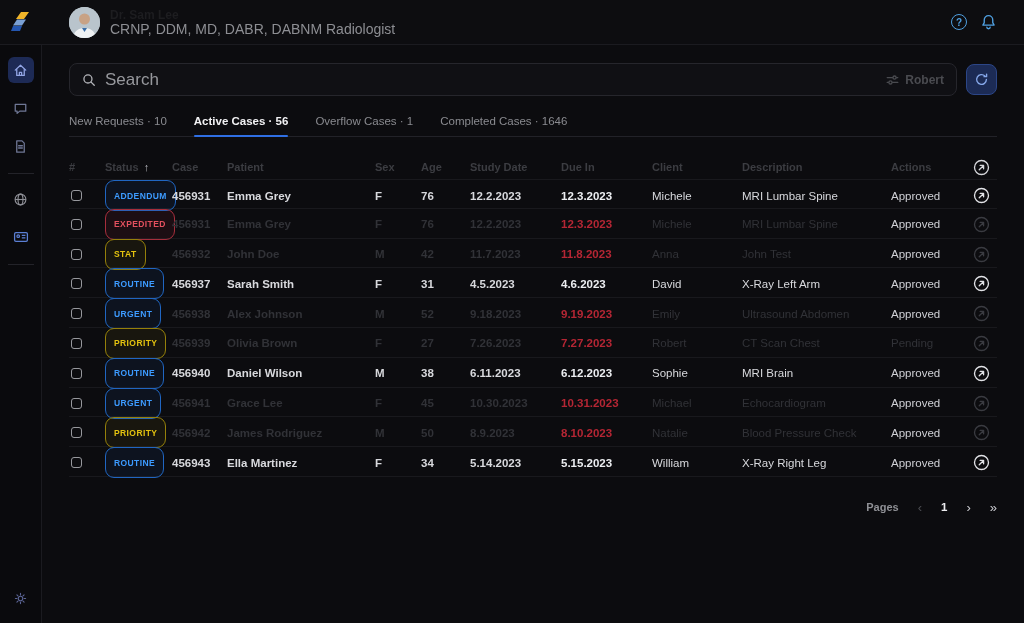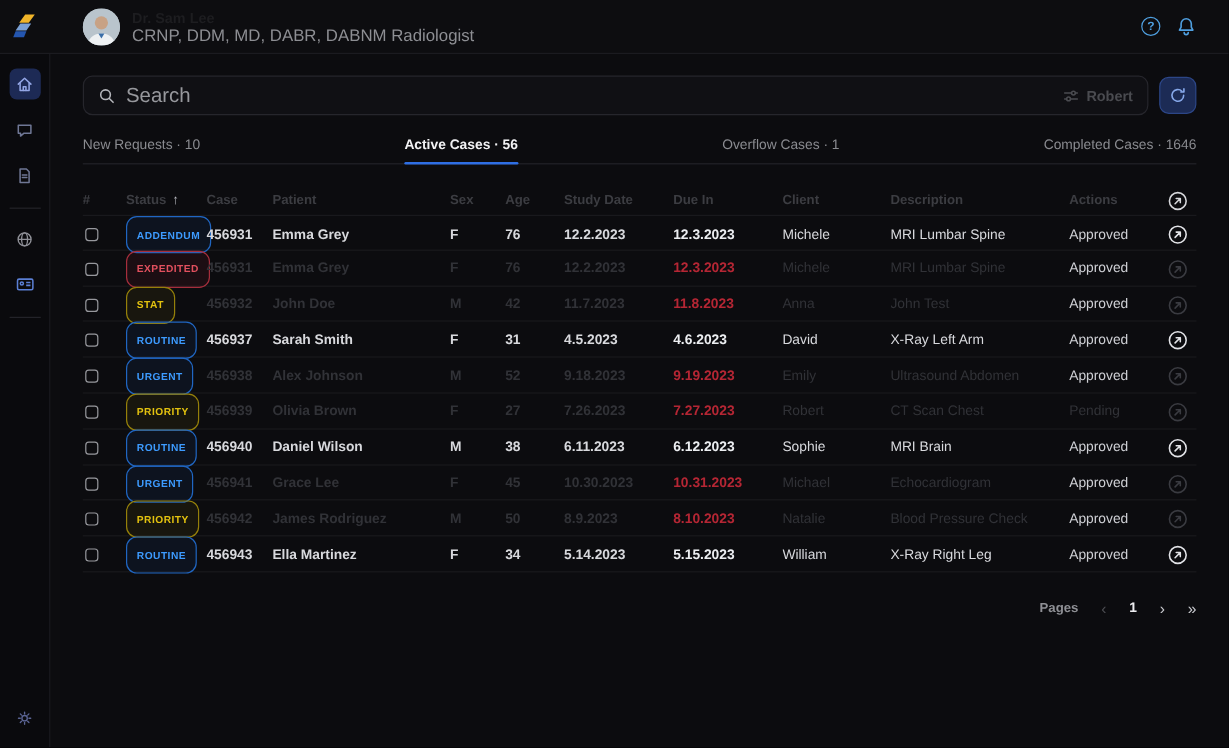--- a/index.html
+++ b/index.html
@@ -36,21 +36,21 @@
   .search-box { flex:1; height:33px; background:#101014; border:1px solid #26262c; border-radius:8px;
                 display:flex; align-items:center; padding:0 12px; }
   .search-box input { flex:1; background:transparent; border:none; outline:none; color:#c9cacd;
                       font-size:17px; margin-left:9px; font-family:inherit; }
   .search-box input::placeholder { color:#97989d; }
   .filter-btn { display:flex; align-items:center; gap:6px; color:#4a4b50; font-size:12px; font-weight:700; cursor:pointer; }
   .refresh-btn { width:31px; height:31px; flex:0 0 31px; border-radius:8px; background:#1c2b55; border:1px solid #2c4687;
                  display:flex; align-items:center; justify-content:center; cursor:pointer; }
 
   
-  .tabs { margin-top:19px; display:flex; gap:27px; border-bottom:1px solid #222228;justify-content:space-between; }
+  .tabs { margin-top:19px; display:flex; gap:27px; border-bottom:1px solid #222228; }
   .tab { font-size:11.5px; color:#8a8b90; padding-bottom:9px; position:relative; cursor:pointer; white-space:nowrap; }
   .tab.active { color:#f2f2f4; font-weight:700; }
   .tab.active::after { content:""; position:absolute; left:0; right:0; bottom:-1px; height:2px; background:#2f6fe4; border-radius:2px; }
 
   
   .grid { display:grid; grid-template-columns:36px 67px 55px 148px 46px 49px 91px 91px 90px 149px 74px 32px; align-items:center; }
   .thead { margin-top:18px; height:24px; color:#3c3d42; font-size:11px; font-weight:700; }
   .th { display:flex; align-items:center; gap:5px; }
   .sort-arrow { color:#b9bac0; font-size:11px; font-weight:400; }
   .tr { height:29.8px; border-bottom:1px solid #19191d; font-size:11.5px; }

